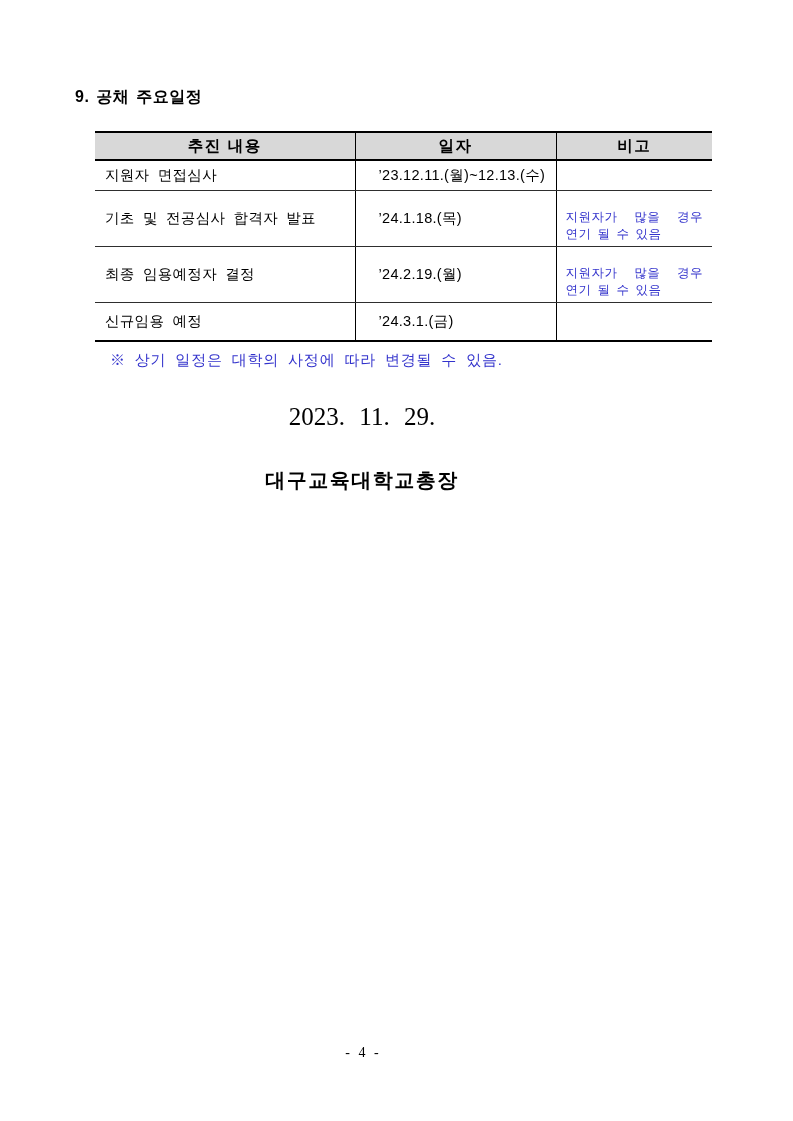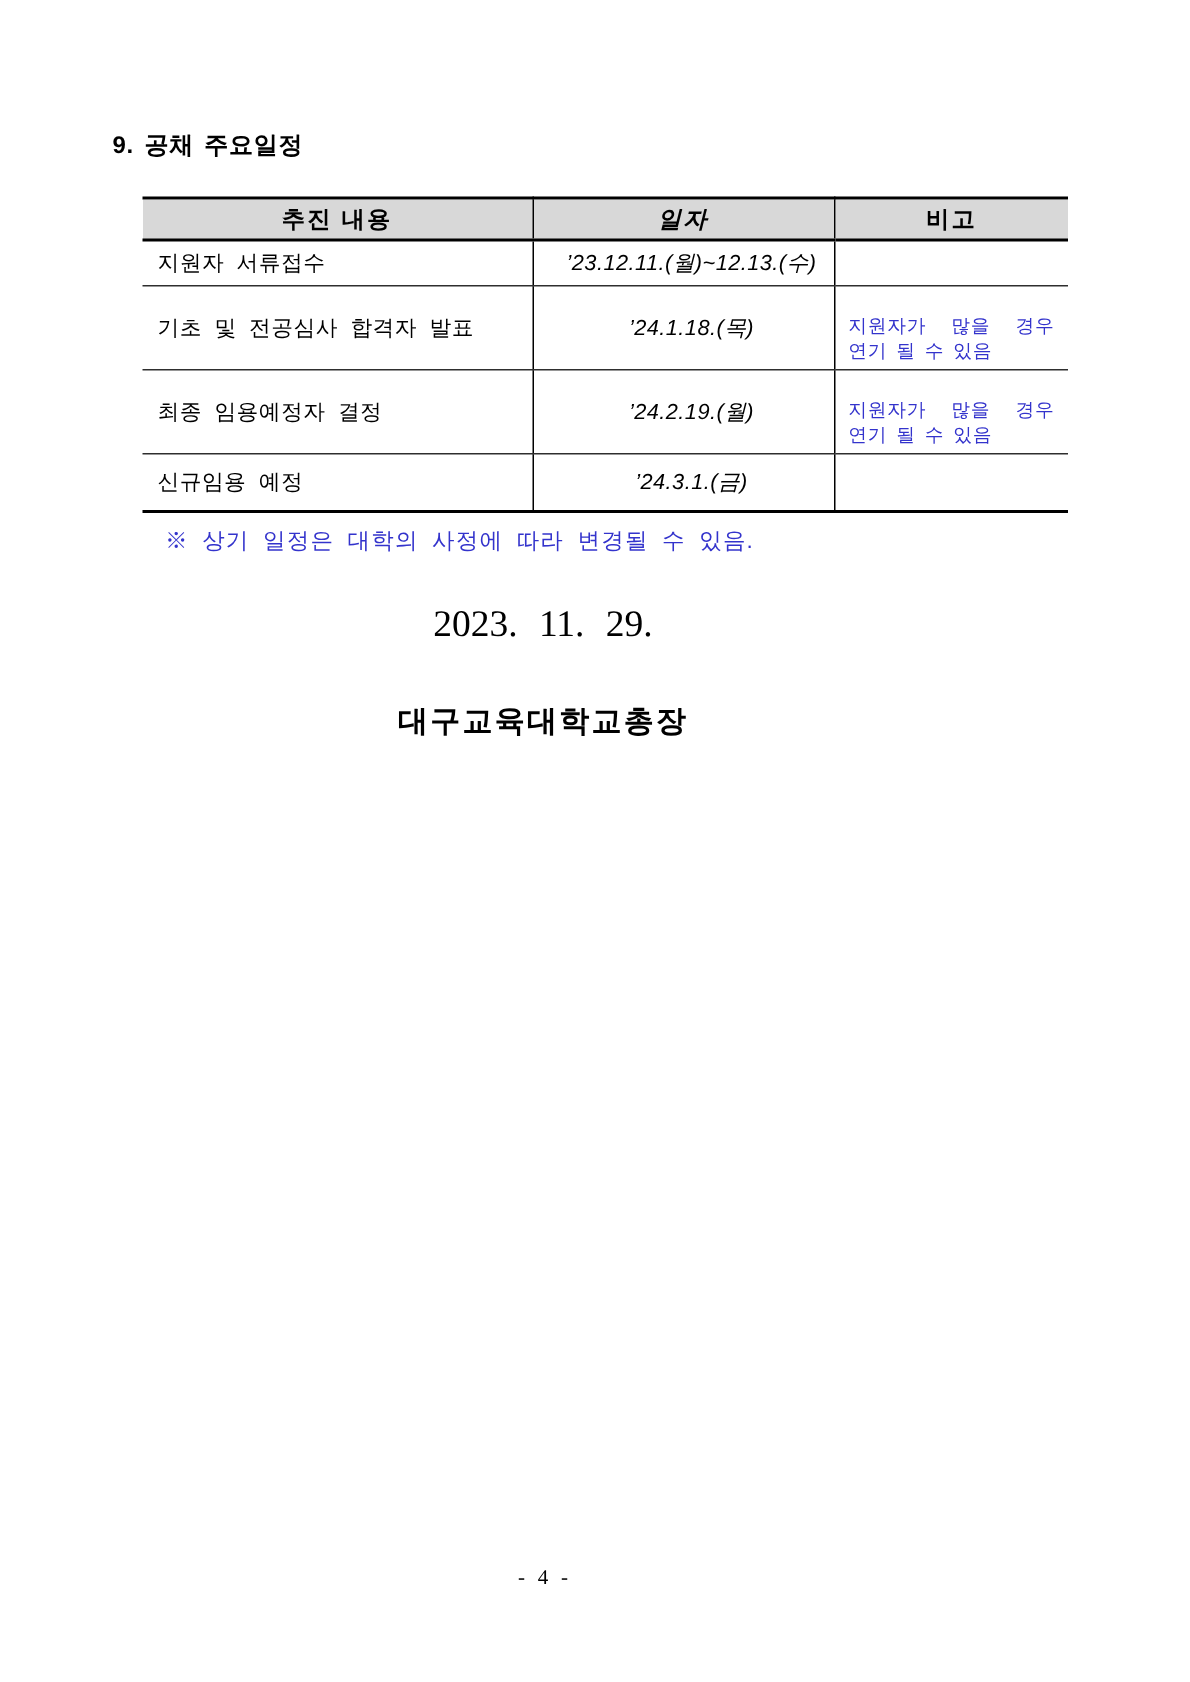--- a/index.html
+++ b/index.html
@@ -44,25 +44,25 @@
     background: var(--header-bg, #d8d8d8);
     border-bottom: 2.2px solid #000;
     font-size: 15.5px;
     font-weight: 700;
     letter-spacing: 1.5px;
     text-align: center;
     height: 26px;
     padding: 0;
   }
   table.schedule .c1, table.schedule th:nth-child(1) { border-right: 1.5px solid #000; }
-  table.schedule .c2, table.schedule th:nth-child(2) { border-right: 1.5px solid #000; font-style: italic; }
+  table.schedule .c2, table.schedule th:nth-child(2) { border-right: 1.5px solid #000; }
 
   table.schedule td { font-size: 14.5px; letter-spacing: 0.3px; }
   table.schedule td.c1 { padding-left: 10px; word-spacing: 4px; }
-  table.schedule td.c2 { padding-left: 12px; text-align: center; }
+  table.schedule td.c2 { padding-left: 23px; }
   table.schedule td.c3 { padding: 18px 9px 2px 9px; }
 
   tbody tr:nth-child(1) { height: 30px; }
   tbody tr:nth-child(2) { height: 38px; }
   tbody tr:nth-child(3) { height: 28px; }
   tbody tr:nth-child(4) { height: 39px; }
   tbody tr:nth-child(5) { height: 30px; }
 
   .remark {
     display: block;
@@ -150,21 +150,21 @@
     </colgroup>
     <thead>
       <tr>
         <th>추진 내용</th>
         <th>일자</th>
         <th>비고</th>
       </tr>
     </thead>
     <tbody>
       <tr>
-        <td class="c1">지원자 서류접수</td>
+        <td class="c1">지원자 면접심사</td>
         <td class="c2">’23.12.11.(월)~12.13.(수)</td>
         <td class="c3">
             <span class="remark-plain"></span>
           </td>
       </tr>
       <tr>
         <td class="c1">기초 및 전공심사 합격자 발표</td>
         <td class="c2">’24.1.18.(목)</td>
         <td class="c3">
           <span class="remark">

